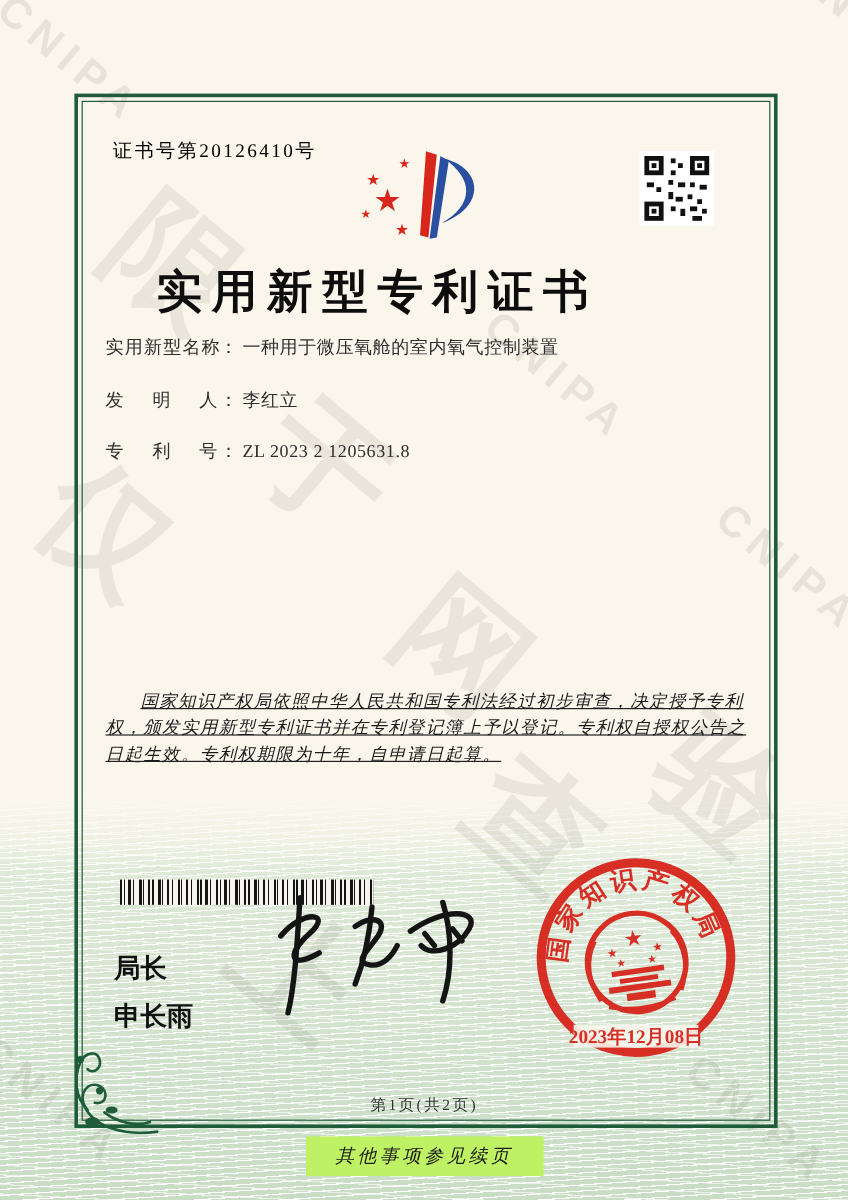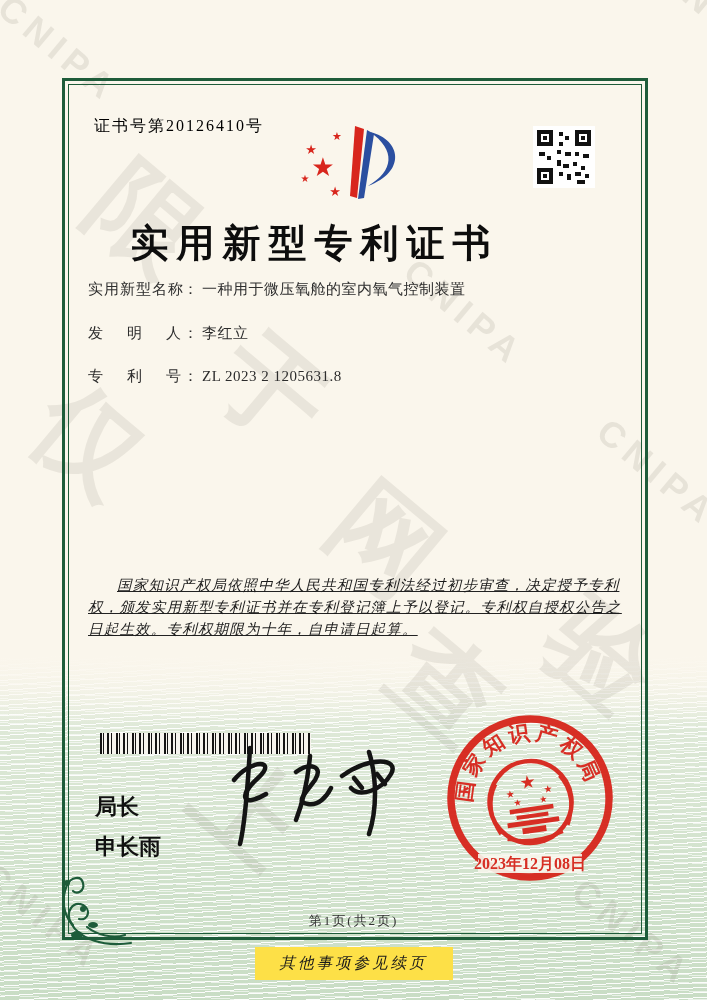--- a/index.html
+++ b/index.html
@@ -47,21 +47,21 @@
   .paras { position:absolute; left:88px; top:574px; width:534px; z-index:3;text-decoration:underline; }
   .paras p { font-style:italic; font-size:14.5px; line-height:1.52; letter-spacing:1.2px; text-indent:2em; color:#1b1b1b; margin-bottom:11px; }
   
   .barcode { position:absolute; left:100px; top:733px; width:211px; height:21px; z-index:3;
     background:repeating-linear-gradient(90deg,#141414 0 2px,#f6f4ee 2px 3px,#141414 3px 4px,#f6f4ee 4px 7px,#141414 7px 9px,#f6f4ee 9px 11px,#141414 11px 12px,#f6f4ee 12px 16px); }
   .director { position:absolute; left:95px; top:787px; z-index:3; font-family:"Liberation Sans","DejaVu Sans",sans-serif; font-size:22px; font-weight:600; color:#111; line-height:1.8; }
   .signature { position:absolute; left:192px; top:740px; width:215px; height:110px; z-index:4; }
   .seal { position:absolute; left:442px; top:710px; width:176px; height:176px; z-index:4; opacity:.95; }
   .page-num { position:absolute; left:0; top:912px; width:707px; text-align:center; z-index:3; font-size:13px; letter-spacing:2px; color:#333; }
   .footer-note { position:absolute; left:50%; transform:translateX(-50%); top:947px; z-index:4;
-    background:#fde047; padding:6px 25px; font-style:italic; font-size:15.5px; letter-spacing:3px; color:#1b1b1b; }
+    background:#bef264; padding:6px 25px; font-style:italic; font-size:15.5px; letter-spacing:3px; color:#1b1b1b; }
 </style>
 </head>
 <body>
 
 <div>
   <span class="wm wm-cnipa" style="left:-14px; top:28px;">CNIPA</span>
   <span class="wm wm-cnipa" style="left:392px; top:292px;">CNIPA</span>
   <span class="wm wm-cnipa" style="left:585px; top:452px;">CNIPA</span>
   <span class="wm wm-cnipa" style="left:646px; top:-6px;">CNIPA</span>
   <span class="wm wm-cnipa" style="left:-30px; top:896px;">CNIPA</span>

